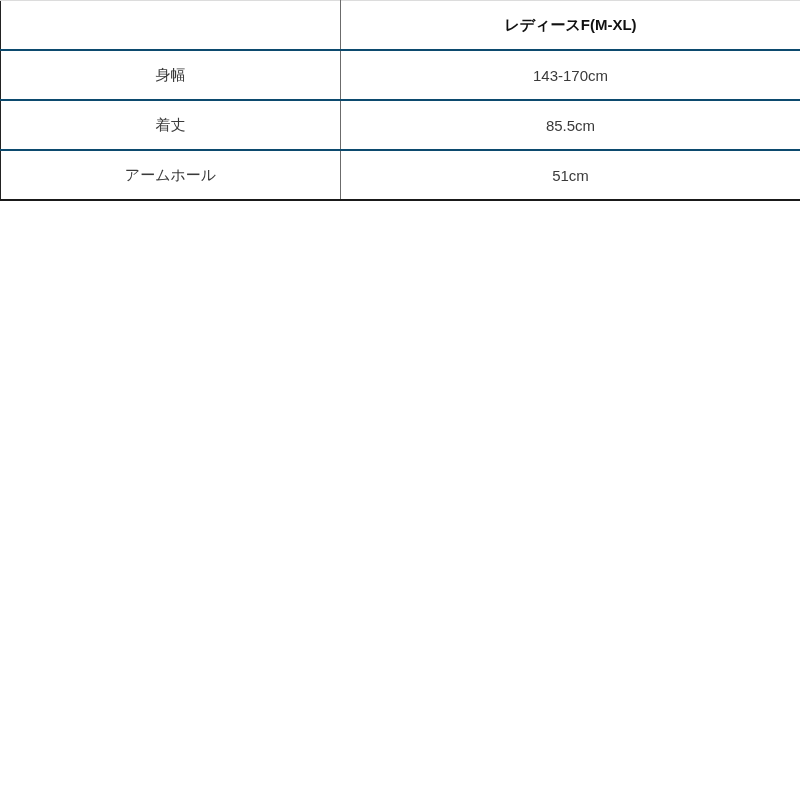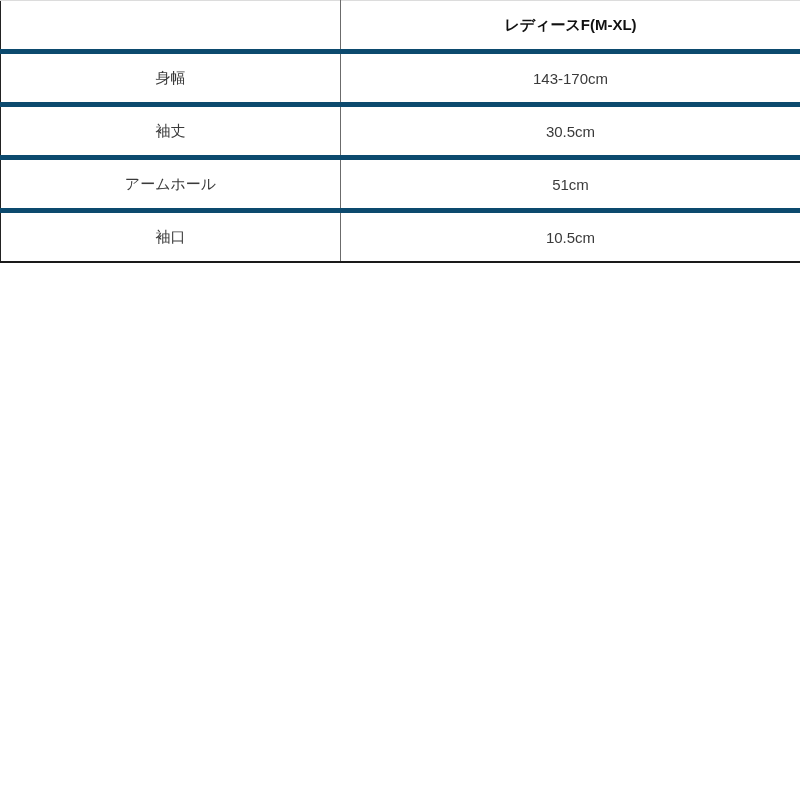--- a/index.html
+++ b/index.html
@@ -35,21 +35,21 @@
   table.size-chart col.value-col   { width: 460px; }
   table.size-chart th,
   table.size-chart td {
     height: 48px;
     padding: 0;
     text-align: center;
     vertical-align: middle;
     font-size: 15px;
     font-weight: 400;
     color: #3a3a3a;
-    border-top: 5px solid #0c4a6e;
+    border-top: 2px solid #0c4a6e;
     background: #ffffff;
   }
   table.size-chart thead th {
     border-top: none;
     font-weight: 700;
     color: #111111;
   }
   table.size-chart th:first-child,
   table.size-chart td:first-child {
     border-right: 1px solid #6b6b6b;
@@ -69,26 +69,22 @@
         <th></th>
         <th>レディースF(M-XL)</th>
       </tr>
     </thead>
     <tbody>
       <tr>
         <td>身幅</td>
         <td>143-170cm</td>
       </tr>
       <tr>
-        <td>袖丈</td>
-        <td>30.5cm</td>
+        <td>着丈</td>
+        <td>85.5cm</td>
       </tr>
       <tr>
         <td>アームホール</td>
         <td>51cm</td>
-      </tr>
-      <tr>
-        <td>袖口</td>
-        <td>10.5cm</td>
       </tr>
     </tbody>
   </table>
 </div>
 
 </body></html>

